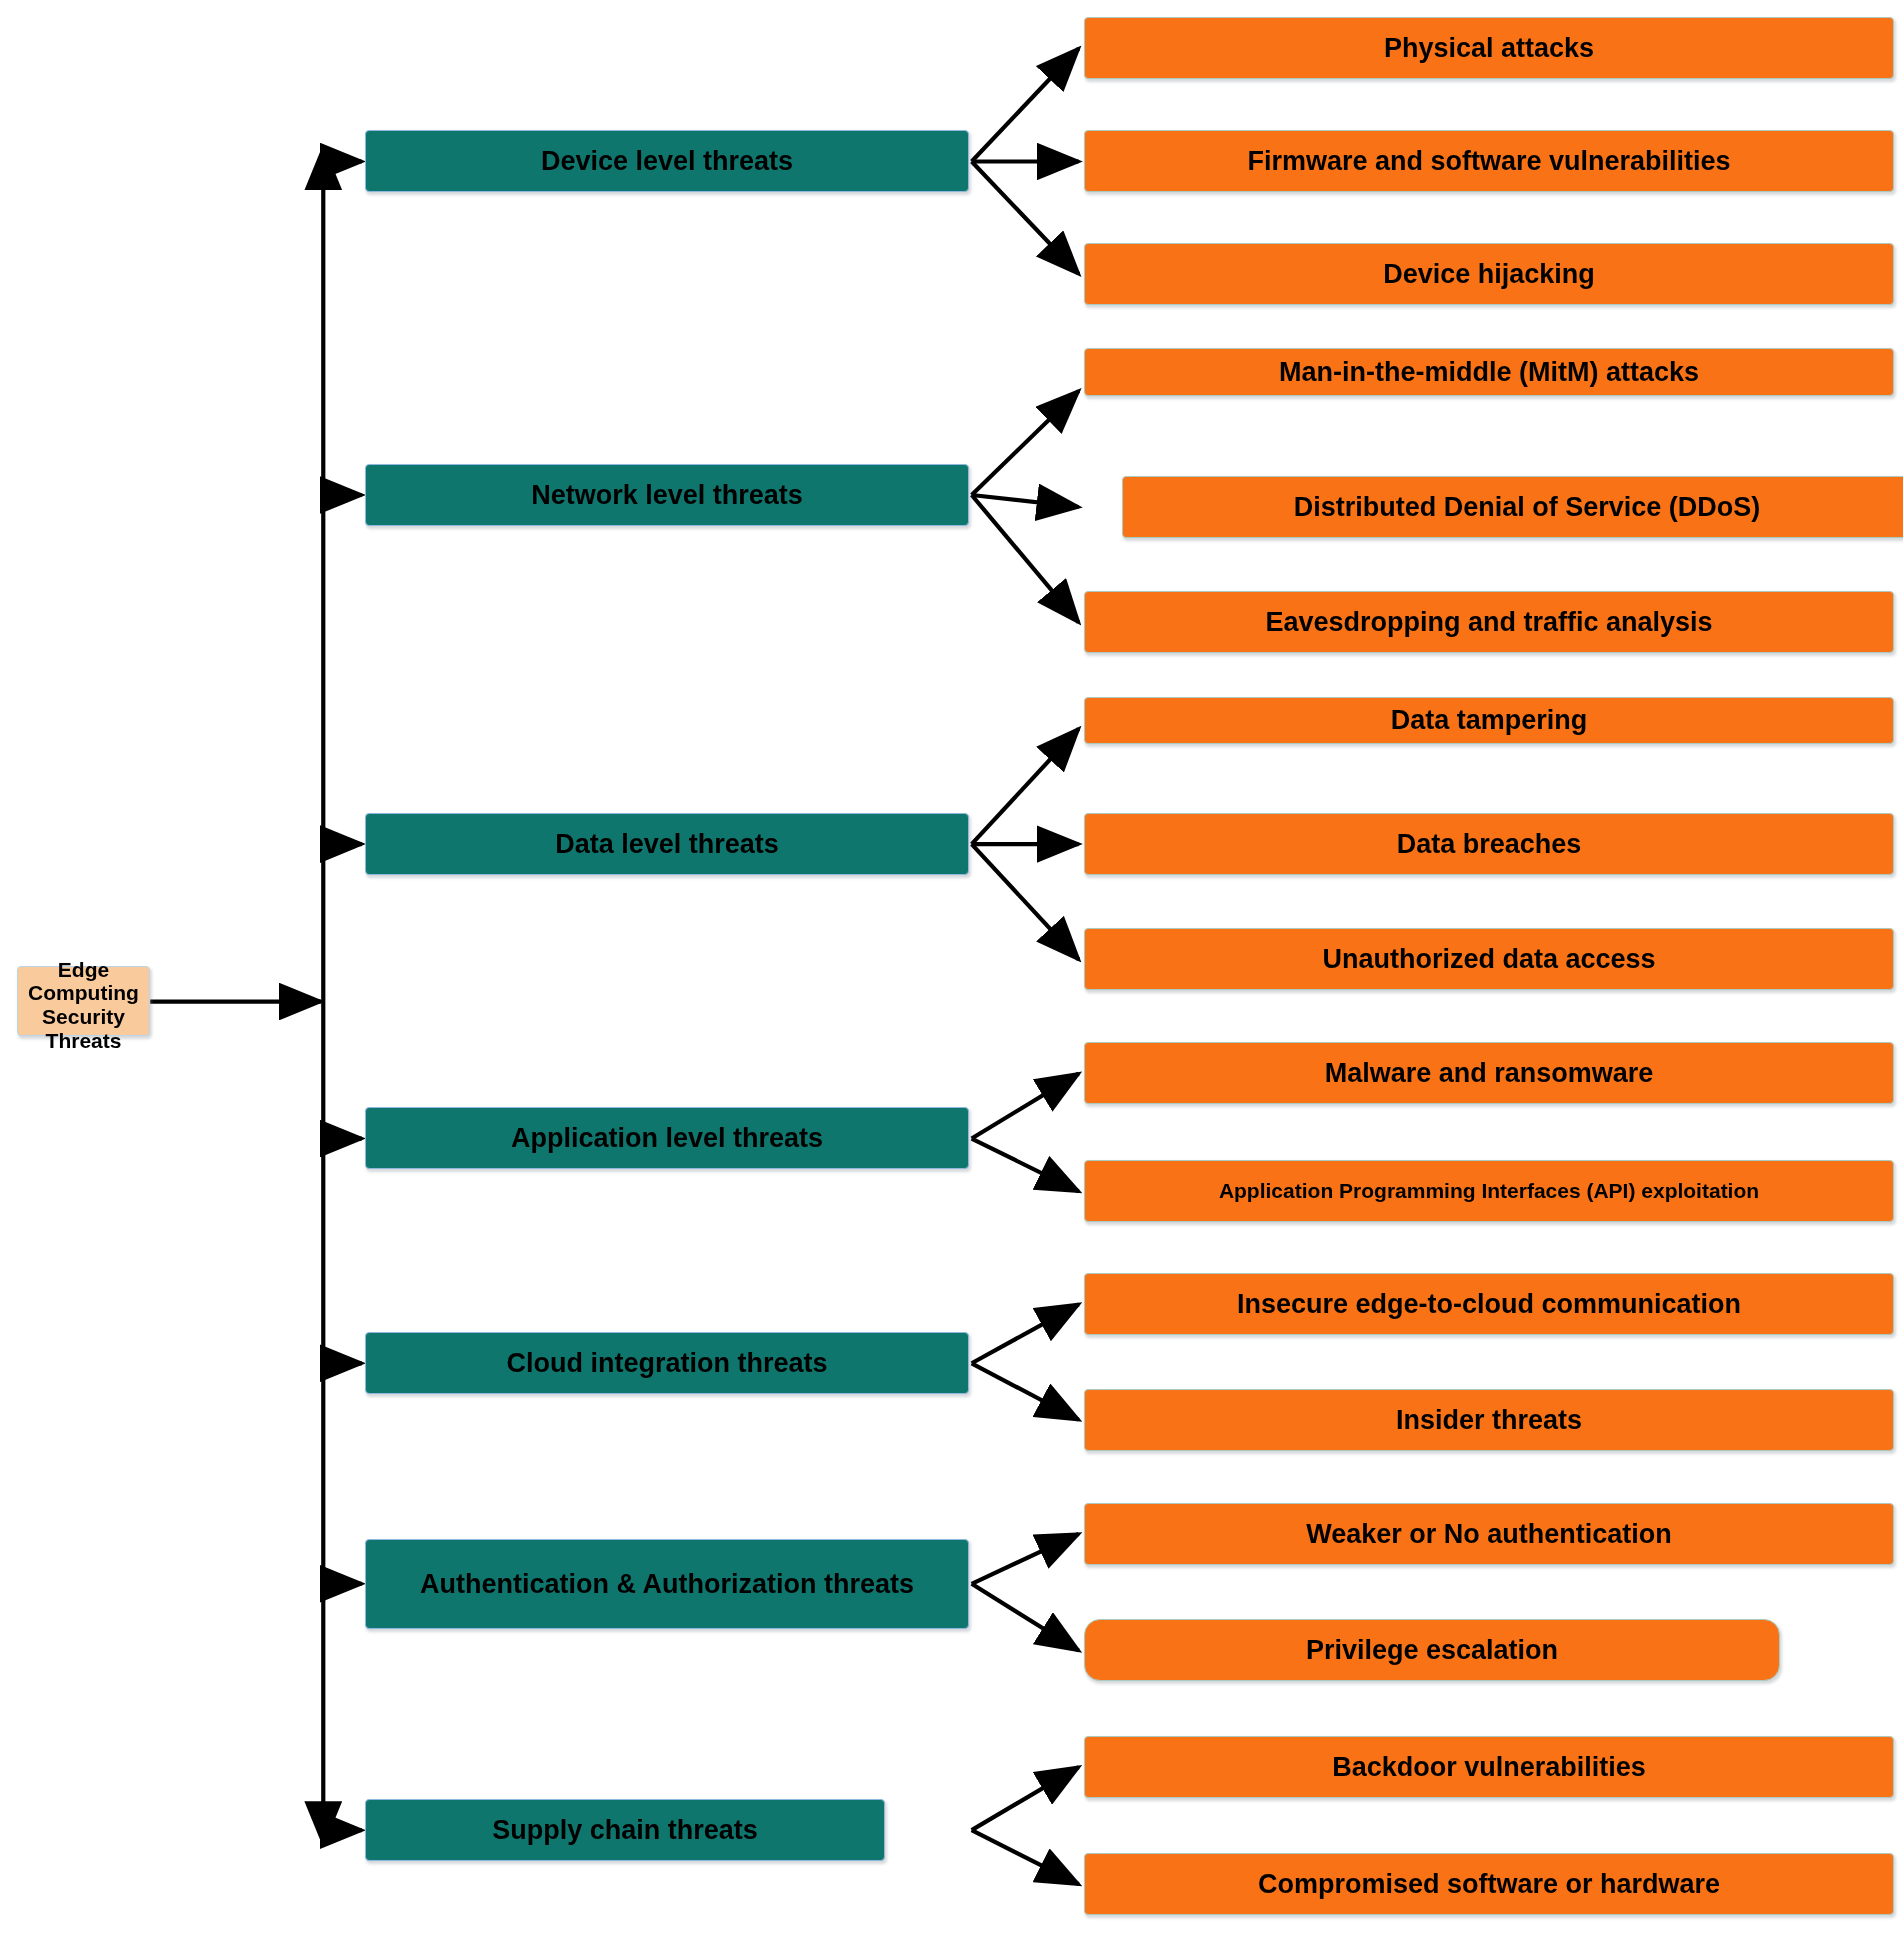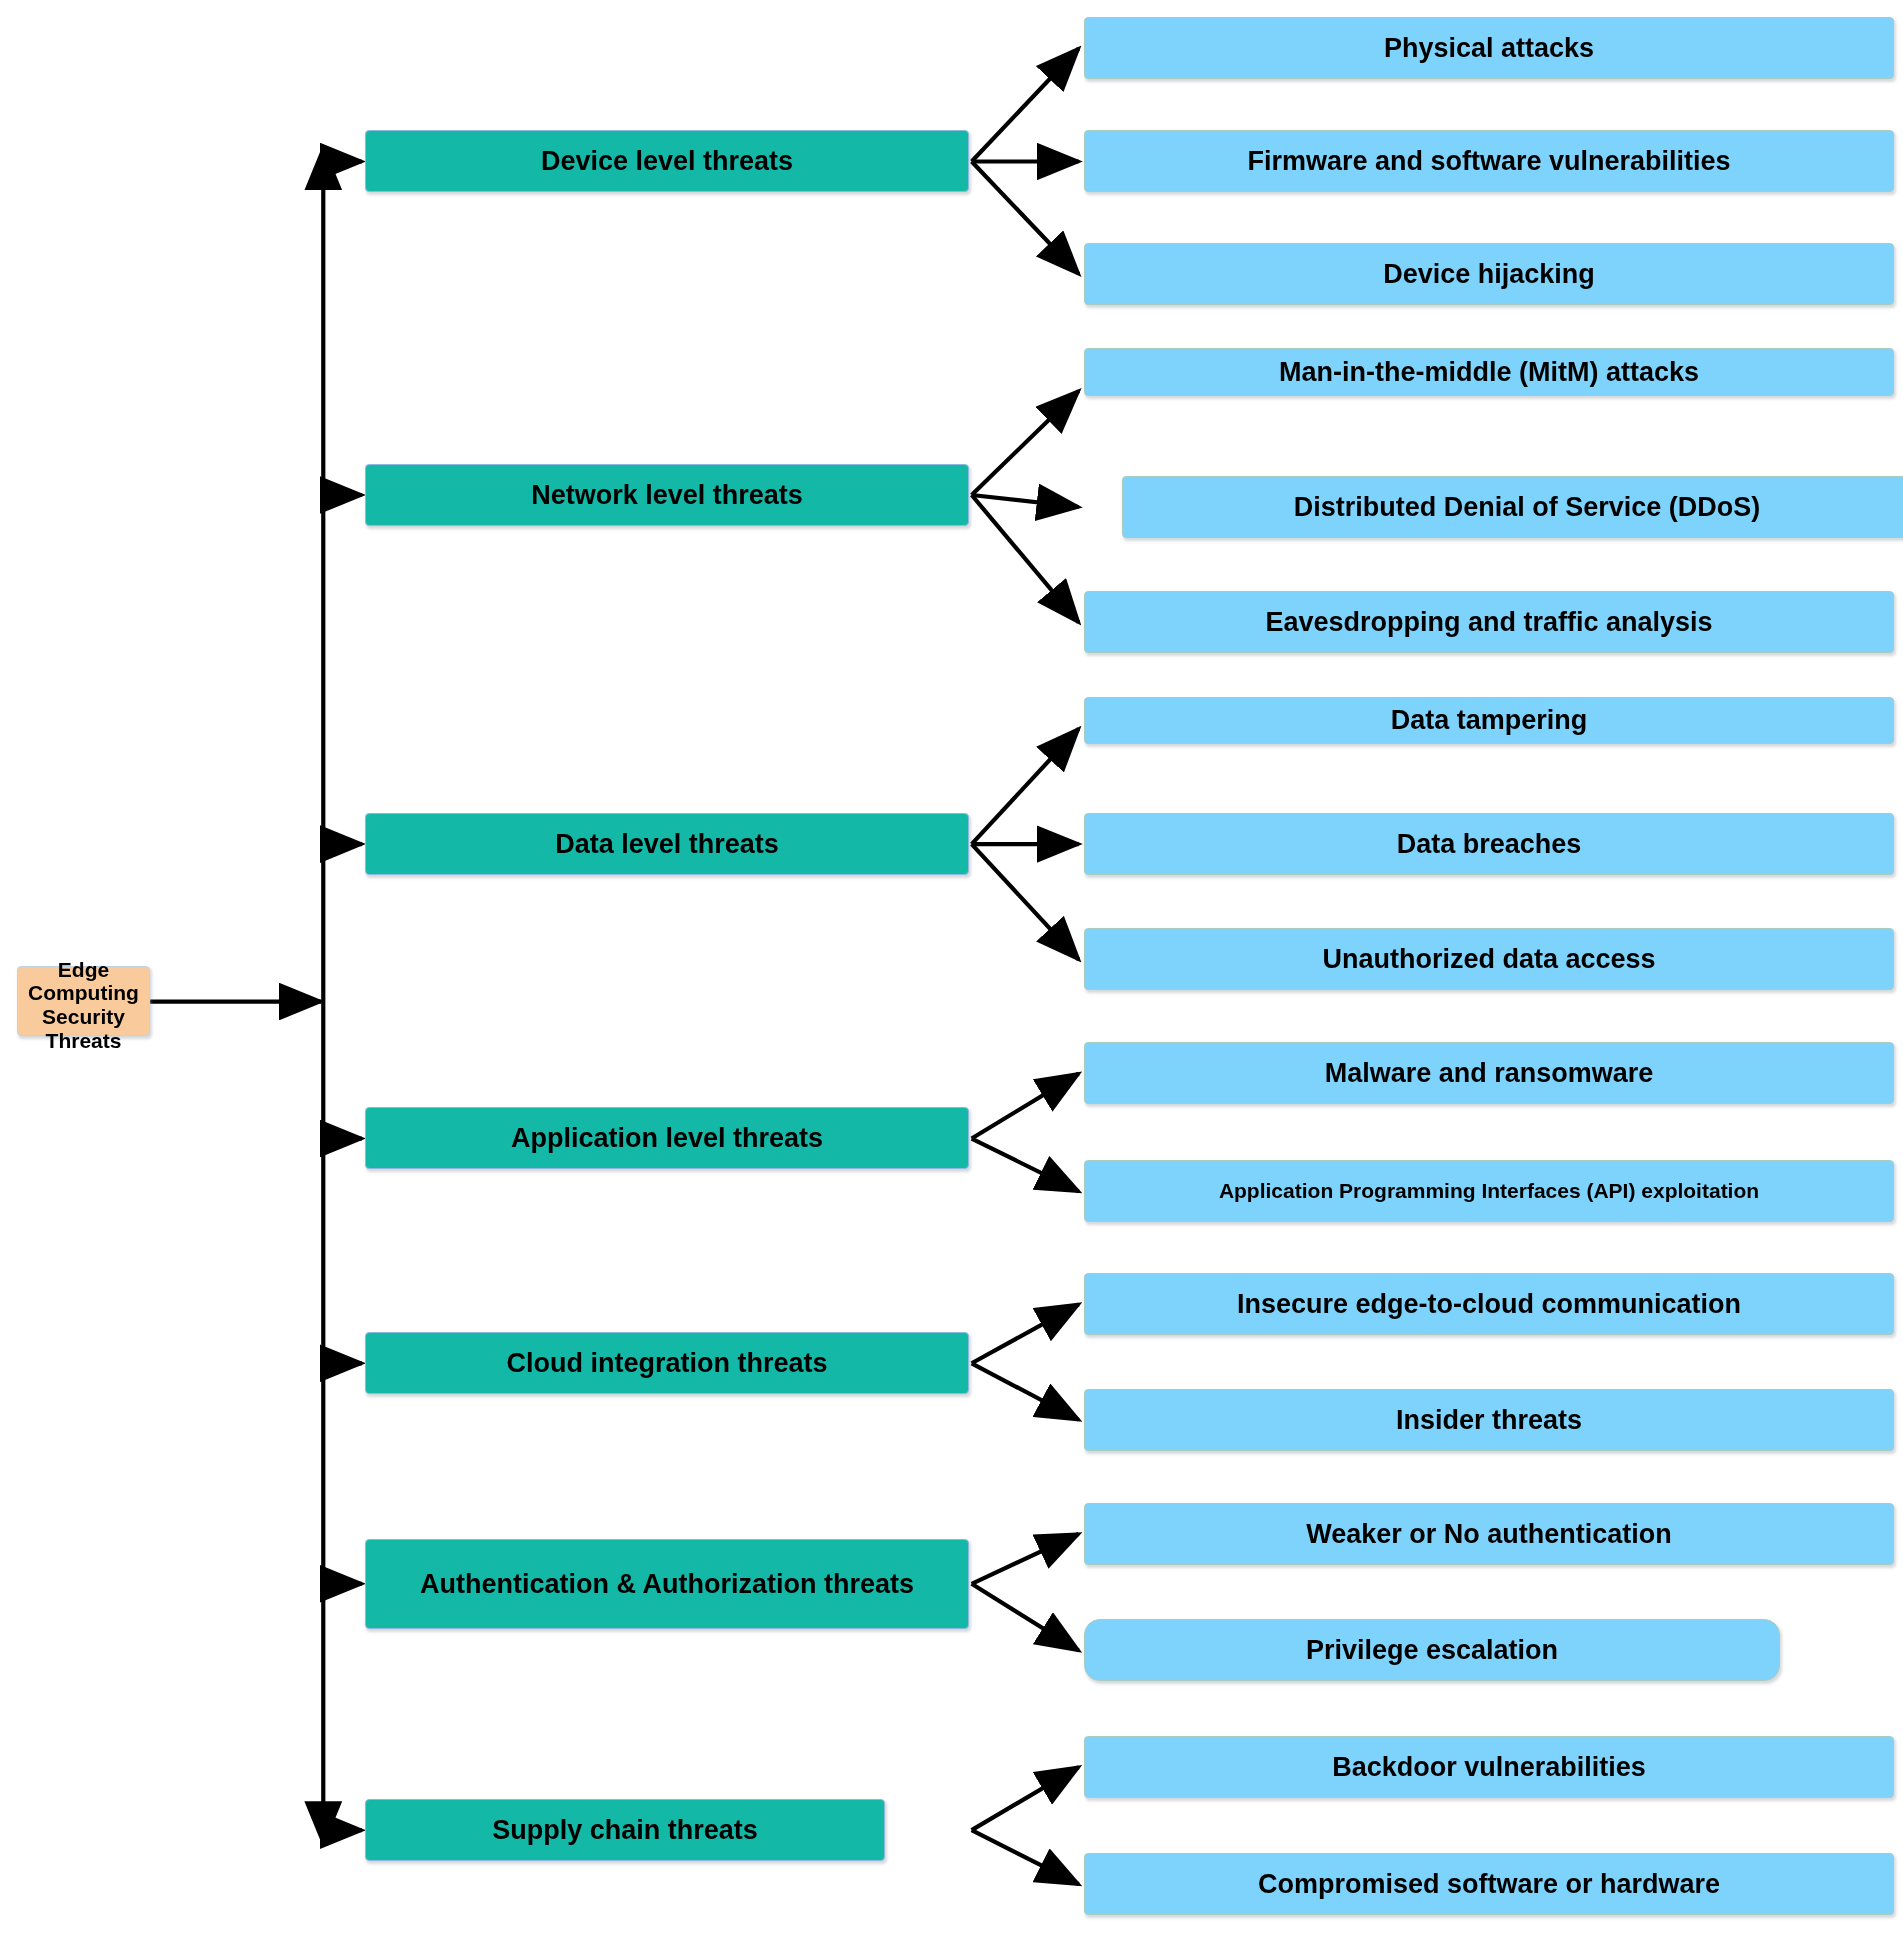--- a/index.html
+++ b/index.html
@@ -32,27 +32,27 @@
     box-shadow:1.8px 2.4px 3px rgba(120,130,140,0.30);
     z-index:5;
   }
   .node-root{
     background:#f9cb9c;
     border:1.2px solid #bcd4e6;
     font-size:21px;
     padding:2.4px 4.8px;
   }
   .node-cat{
-    background:#14b8a6;
+    background:#0f766e;
     border:1.2px solid #8fb8de;
     font-size:27px;
     padding:2.4px 8.4px;
   }
   .node-leaf{
-    background:#7dd3fc;
+    background:#f97316;
     border:1.2px solid #a9cbc0;
     font-size:27px;
     padding:2.4px 8.4px;
   }
   .node-leaf.small{ font-size:21px; }
 </style>
 </head>
 <body>
 
 <div id="stage">

